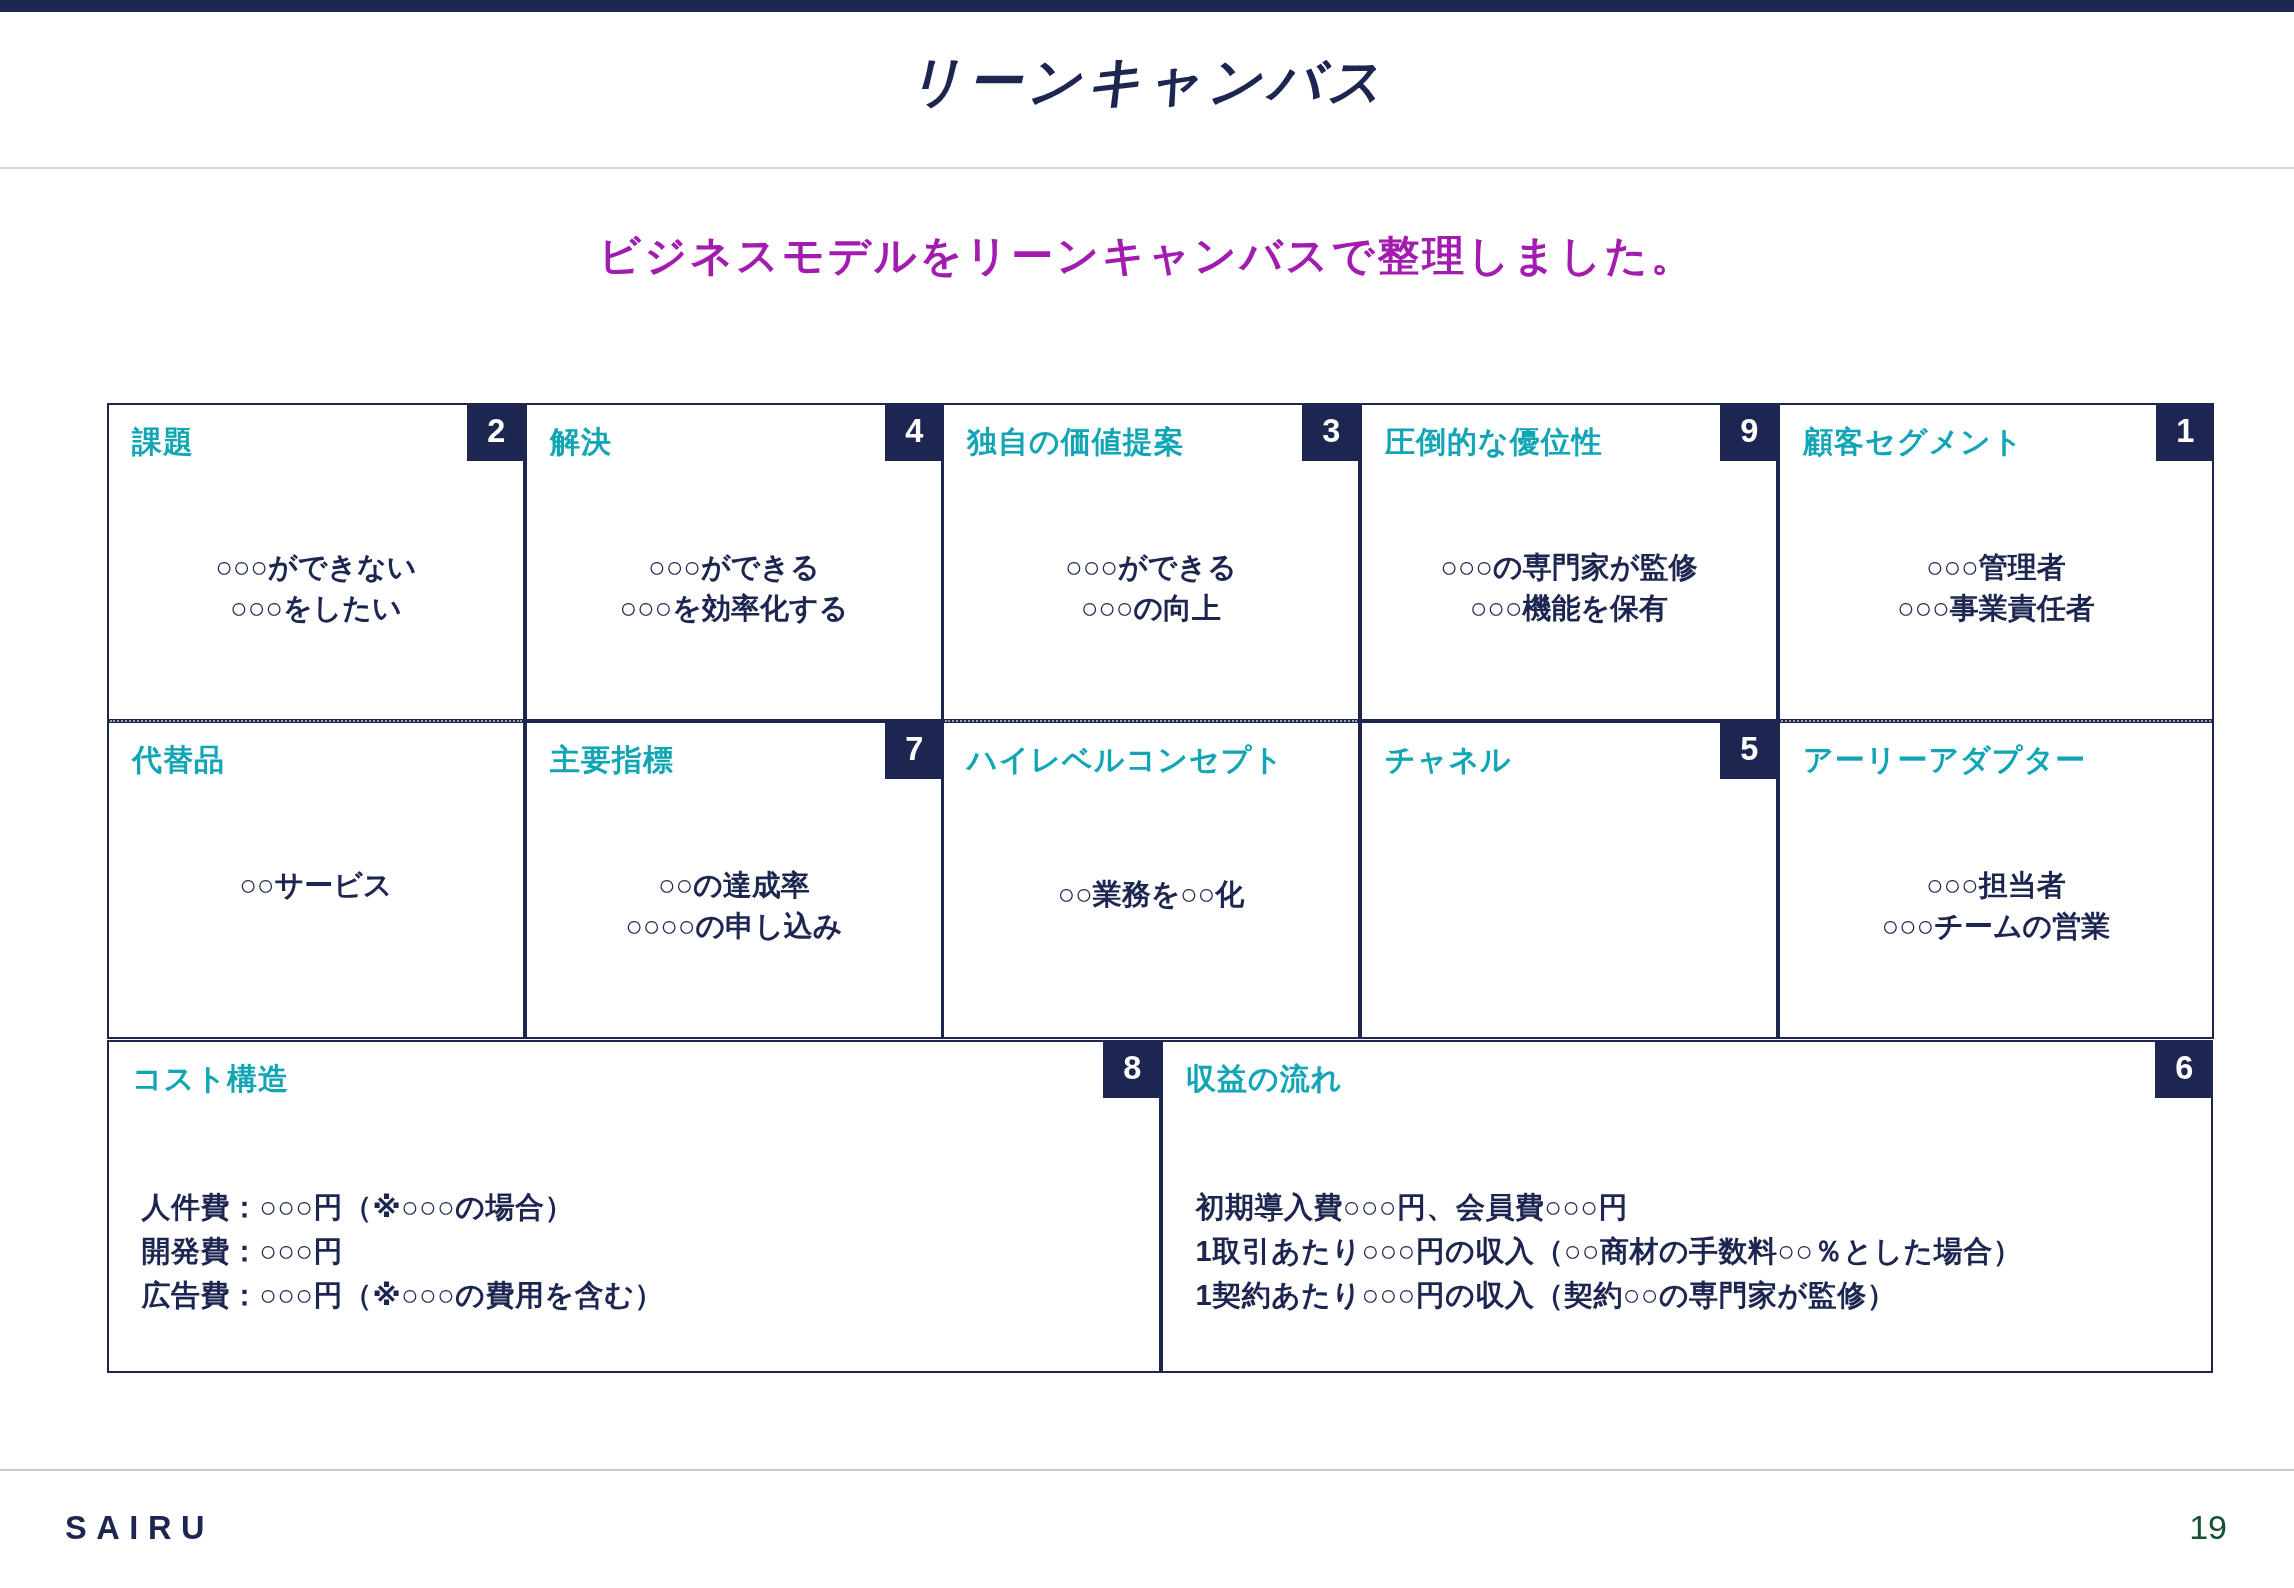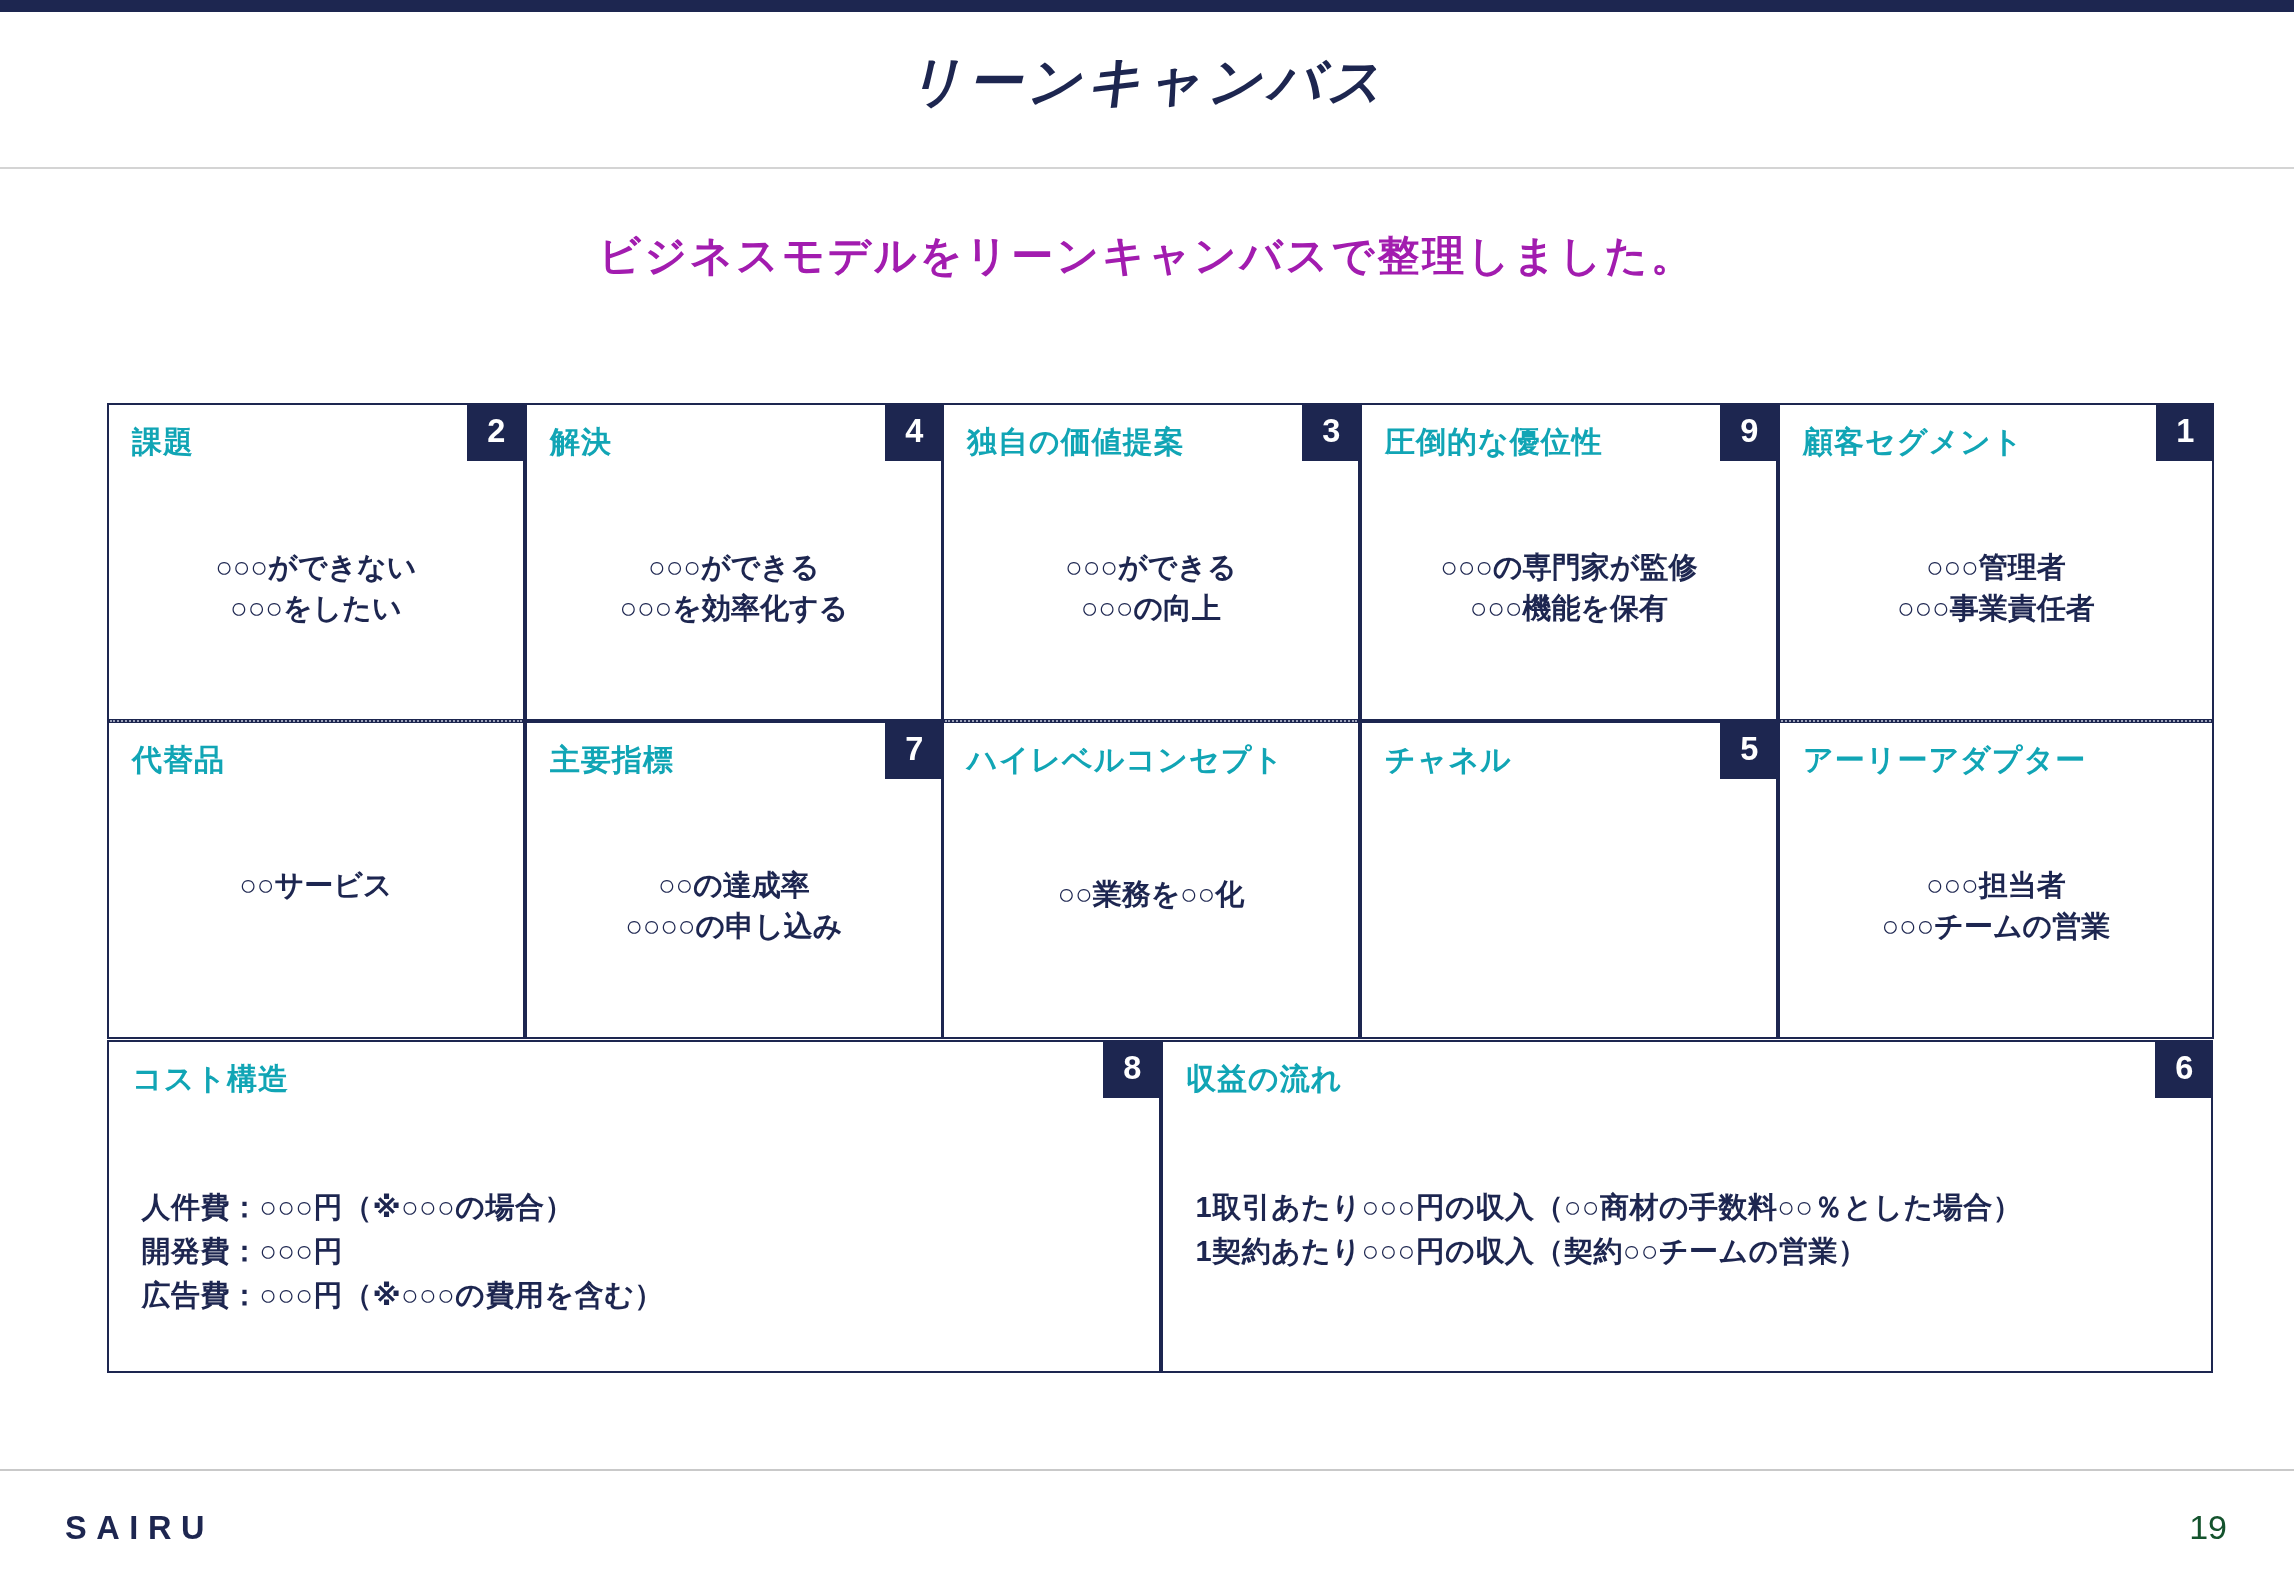--- a/index.html
+++ b/index.html
@@ -243,22 +243,23 @@
       <div class="cell-body wide">
         <div>人件費：○○○円（※○○○の場合）</div>
         <div>開発費：○○○円</div>
         <div>広告費：○○○円（※○○○の費用を含む）</div>
       </div>
     </div>
     <div class="cell" style="left: 1054px; top: 637px; width: 1052px; height: 333px;">
       <div class="cell-title">収益の流れ</div>
       <div class="badge">6</div>
       <div class="cell-body wide">
+        <div>初期導入費○○○円、会員費○○○円</div>
         <div>1取引あたり○○○円の収入（○○商材の手数料○○％とした場合）</div>
-        <div>1契約あたり○○○円の収入（契約○○チームの営業）</div>
+        <div>1契約あたり○○○円の収入（契約○○の専門家が監修）</div>
       </div>
     </div>
     <div class="dotted-sep" style="left: 2.9px; top: 317px; width: 412px;"></div>
     <div class="dotted-sep" style="left: 838px; top: 317px; width: 412px;"></div>
     <div class="dotted-sep" style="left: 1674px; top: 317px; width: 430px;"></div>
   </div>
 
 <div class="footer-rule"></div>
 <div class="brand">SAIRU</div>
 <div class="page-num">19</div>

